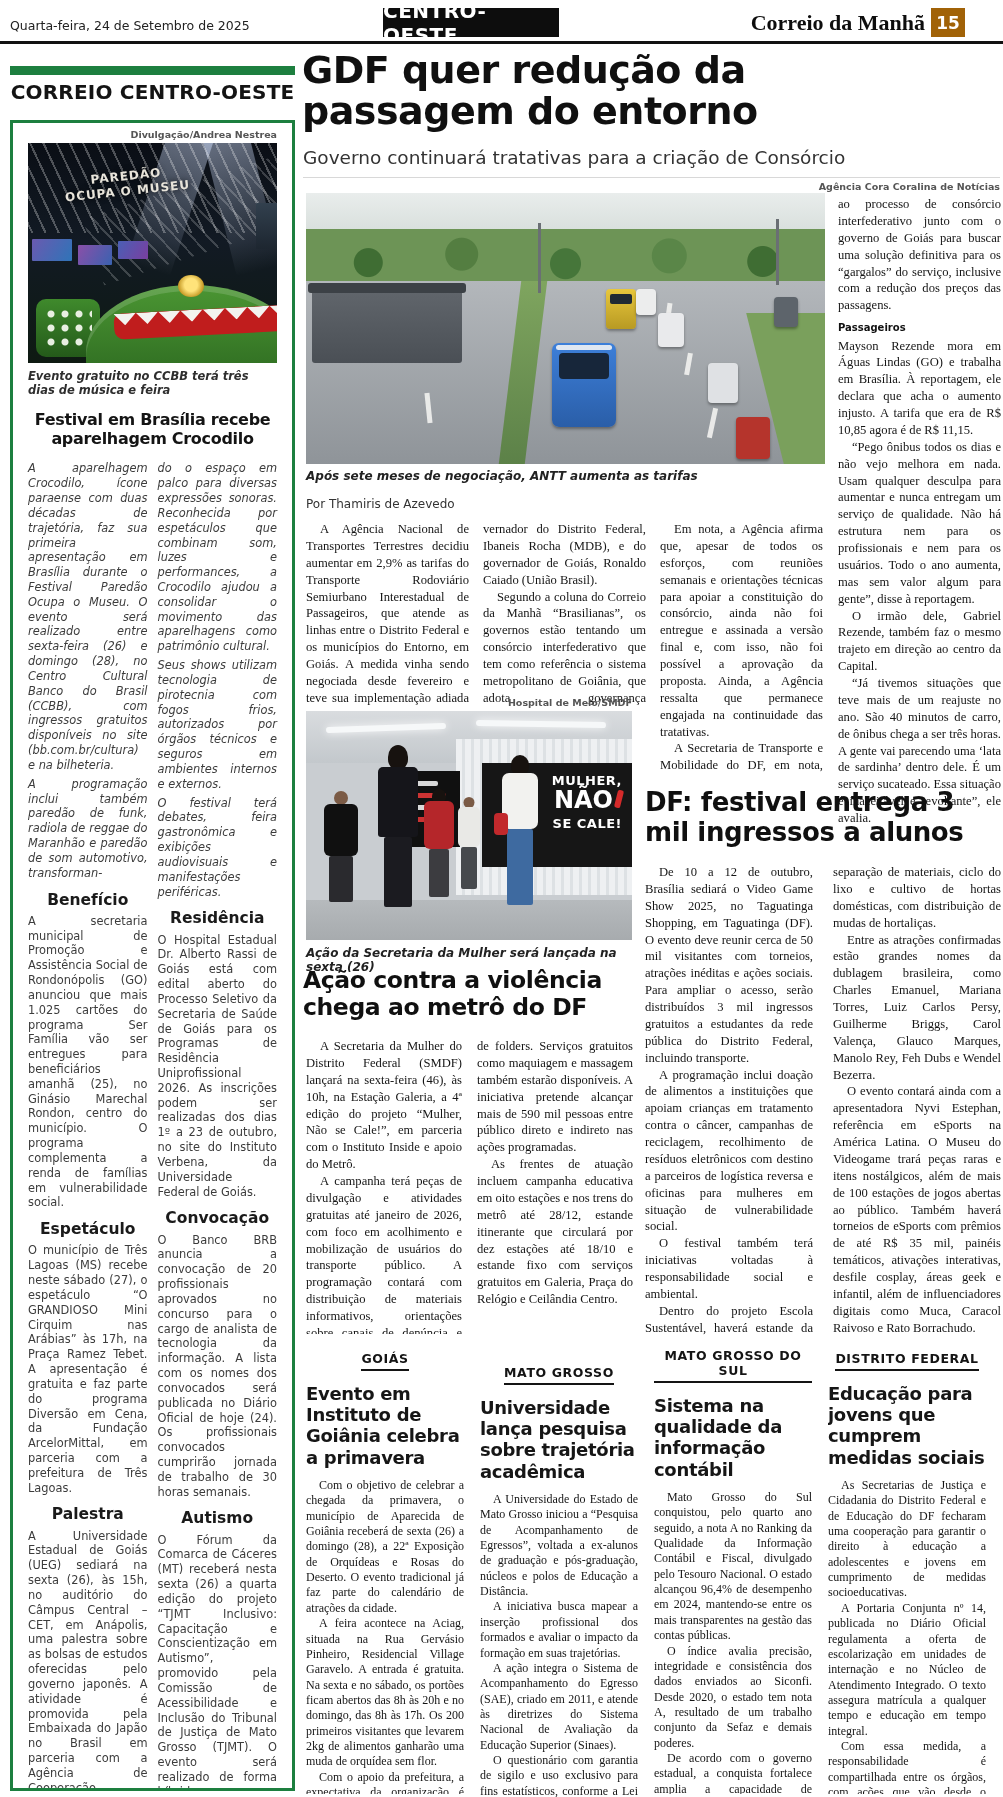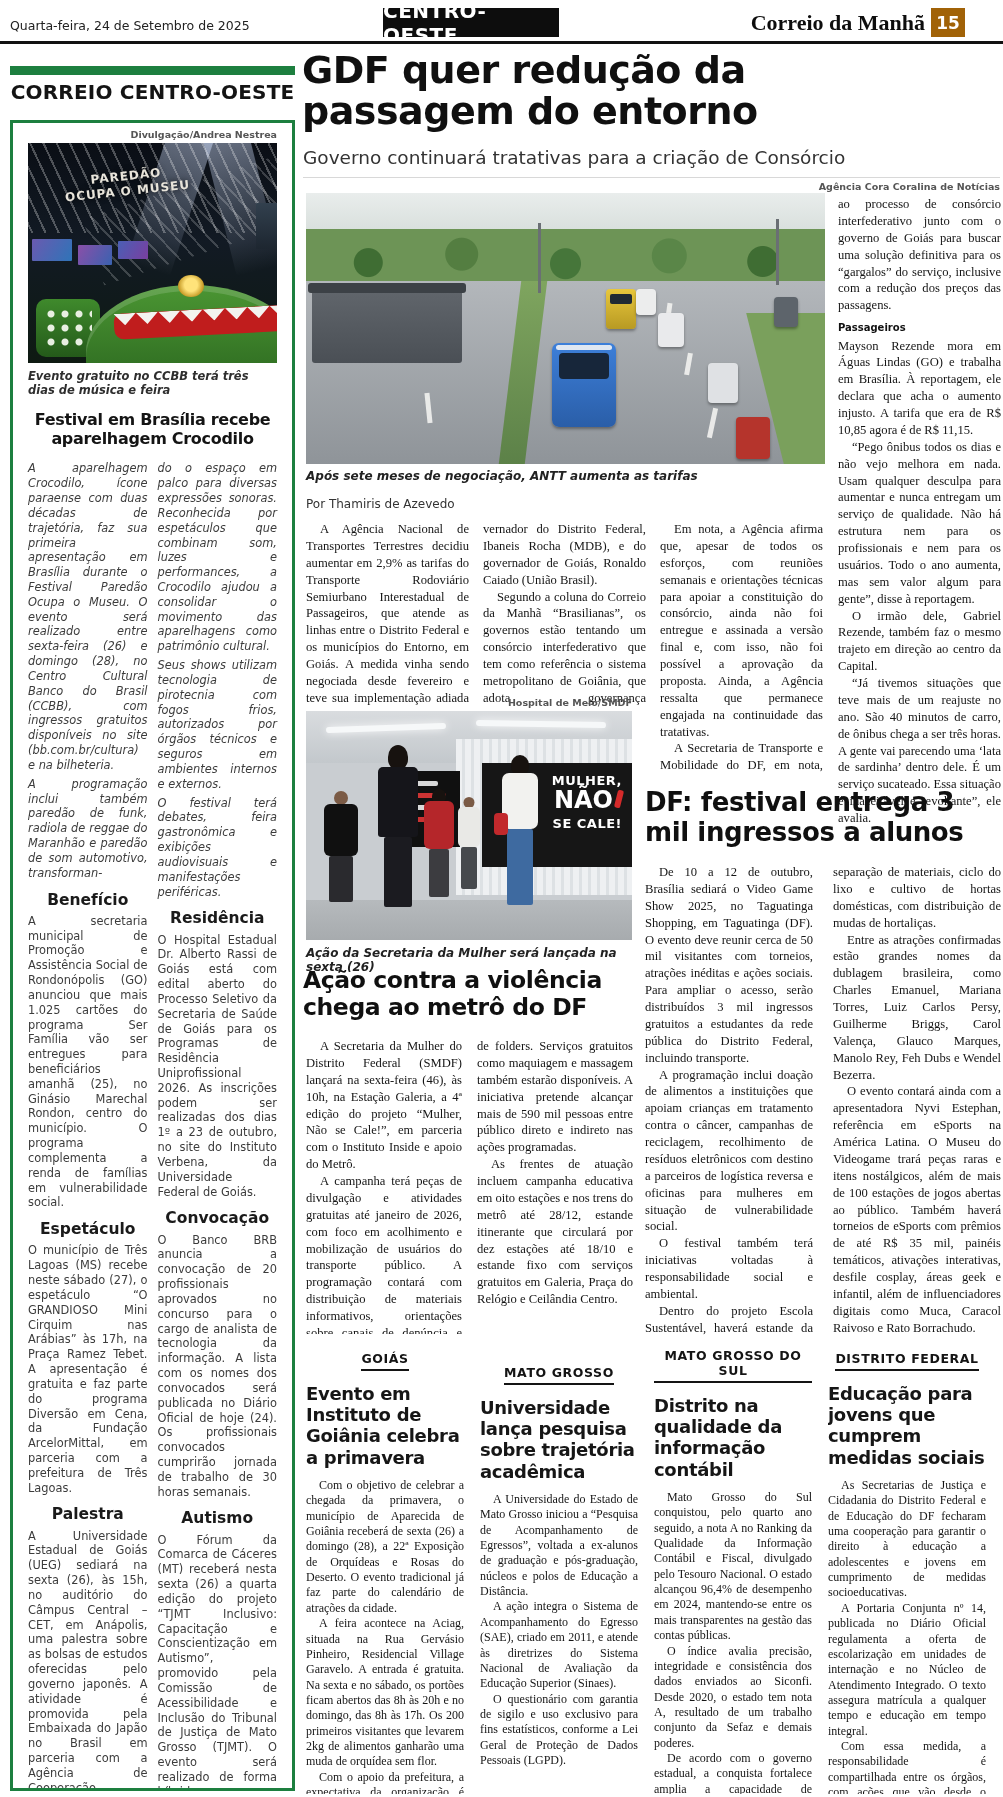--- a/index.html
+++ b/index.html
@@ -340,27 +340,28 @@
         <p>Com o objetivo de celebrar a chegada da primavera, o município de Aparecida de Goiânia receberá de sexta (26) a domingo (28), a 22ª Exposição de Orquídeas e Rosas do Deserto. O evento tradicional já faz parte do calendário de atrações da cidade.</p>
         <p>A feira acontece na Aciag, situada na Rua Gervásio Pinheiro, Residencial Village Garavelo. A entrada é gratuita. Na sexta e no sábado, os portões ficam abertos das 8h às 20h e no domingo, das 8h às 17h. Os 200 primeiros visitantes que levarem 2kg de alimentos ganharão uma muda de orquídea sem flor.</p>
         <p>Com o apoio da prefeitura, a expectativa da organização é atrair cerca de 5 mil pessoas.</p>
       </div>
   </div>
   <div class="bt-col" style="left:480px;margin-top:14px;">
     <div class="bt-region"><span>MATO GROSSO</span></div>
     <div class="bt-headline">Universidade lança pesquisa sobre trajetória acadêmica</div>
     <div class="bt-body">
         <p>A Universidade do Estado de Mato Grosso iniciou a “Pesquisa de Acompanhamento de Egressos”, voltada a ex-alunos de graduação e pós-graduação, núcleos e polos de Educação a Distância.</p>
+        <p>A iniciativa busca mapear a inserção profissional dos formados e avaliar o impacto da formação em suas trajetórias.</p>
         <p>A ação integra o Sistema de Acompanhamento do Egresso (SAE), criado em 2011, e atende às diretrizes do Sistema Nacional de Avaliação da Educação Superior (Sinaes).</p>
         <p>O questionário com garantia de sigilo e uso exclusivo para fins estatísticos, conforme a Lei Geral de Proteção de Dados Pessoais (LGPD).</p>
       </div>
   </div>
   <div class="bt-col" style="left:654px;">
     <div class="bt-region"><span>MATO GROSSO DO SUL</span></div>
-    <div class="bt-headline">Distrito na qualidade da informação contábil</div>
+    <div class="bt-headline">Sistema na qualidade da informação contábil</div>
     <div class="bt-body">
         <p>Mato Grosso do Sul conquistou, pelo quarto ano seguido, a nota A no Ranking da Qualidade da Informação Contábil e Fiscal, divulgado pelo Tesouro Nacional. O estado alcançou 96,4% de desempenho em 2024, mantendo-se entre os mais transparentes na gestão das contas públicas.</p>
         <p>O índice avalia precisão, integridade e consistência dos dados enviados ao Siconfi. Desde 2020, o estado tem nota A, resultado de um trabalho conjunto da Sefaz e demais poderes.</p>
         <p>De acordo com o governo estadual, a conquista fortalece amplia a capacidade de contratação e execução de políticas públicas, e reforça o compromisso com a responsabilidade fiscal.</p>
       </div>
   </div>
   <div class="bt-col" style="left:828px;">
     <div class="bt-region"><span>DISTRITO FEDERAL</span></div>
     <div class="bt-headline">Educação para jovens que cumprem medidas sociais</div>
     <div class="bt-body">

